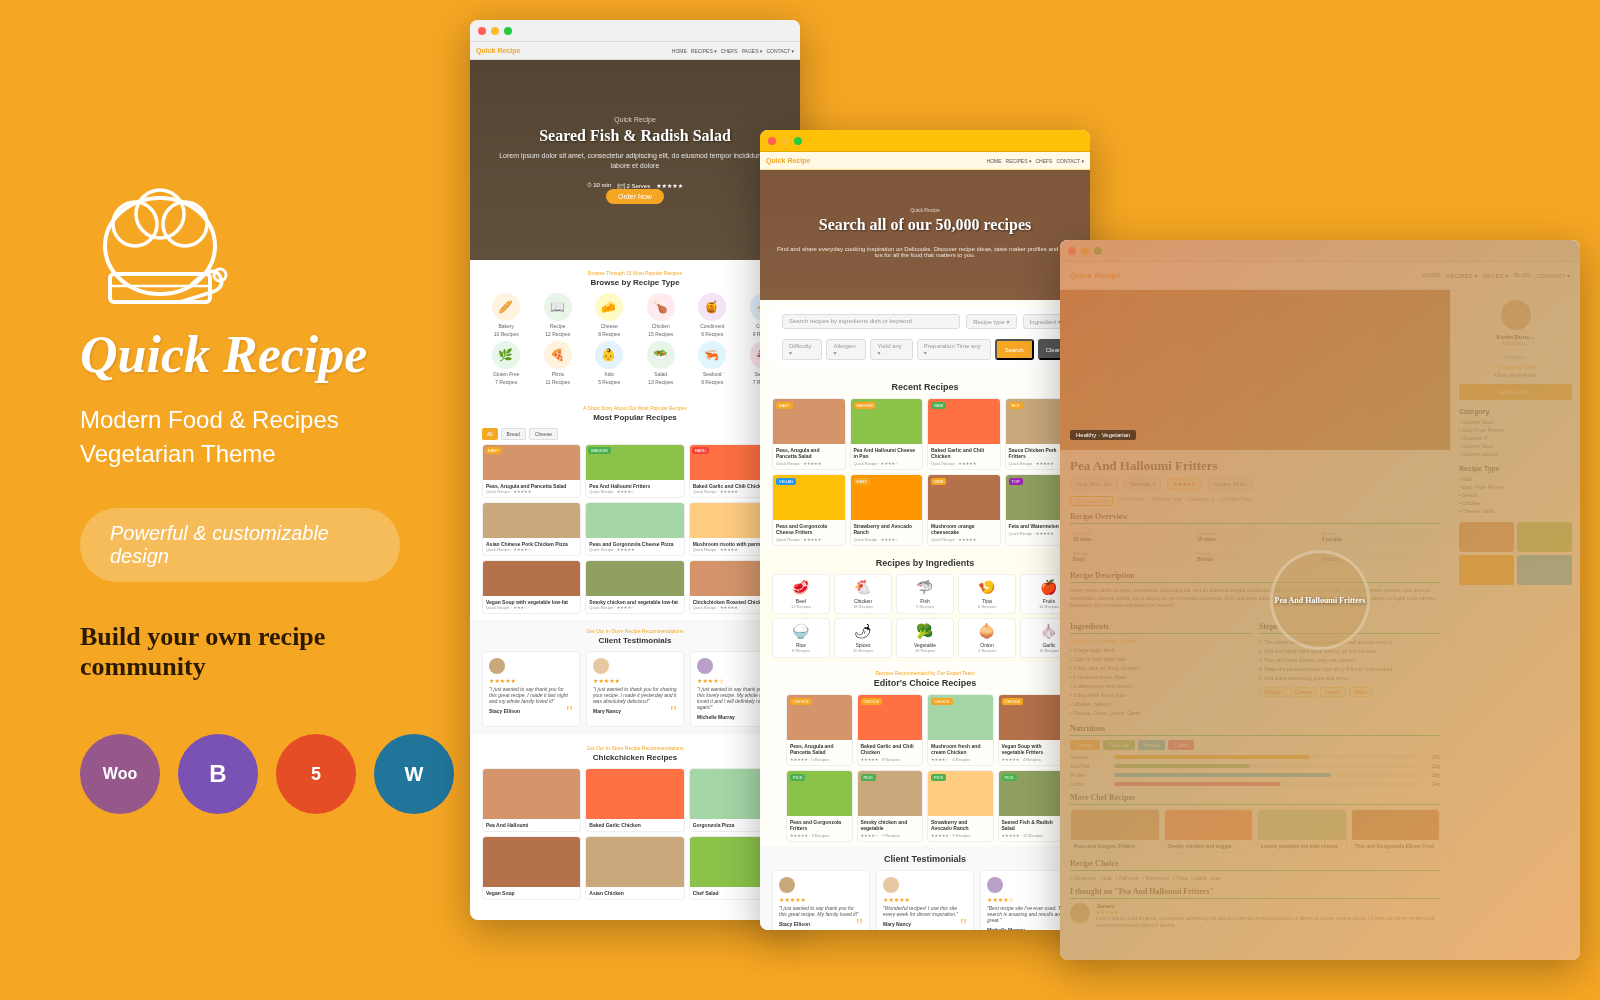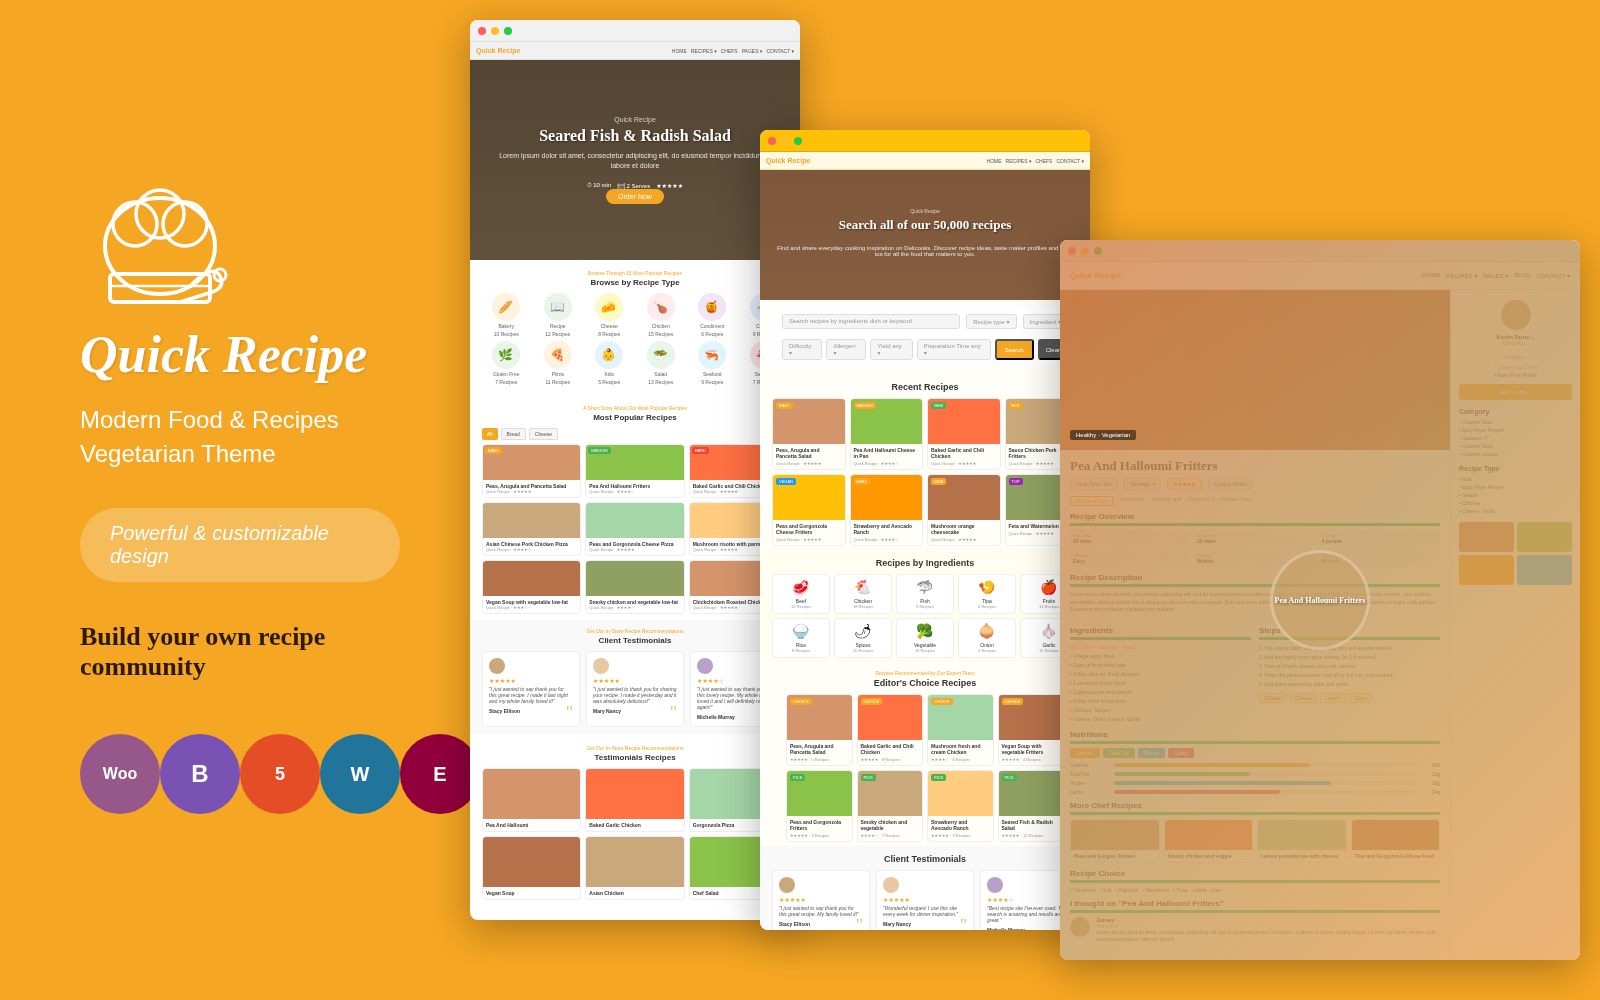--- a/index.html
+++ b/index.html
@@ -79,20 +79,21 @@
     .community-underline {
       height: 4px;
       background: #F5A623;
       border-radius: 2px;
       margin-bottom: 40px;
       width: 300px;
     }
 
     .tech-icons {
       display: flex;
+      gap: 18px;
       align-items: center;
     }
 
     .tech-circle {
       width: 80px;
       height: 80px;
       border-radius: 50%;
       display: flex;
       align-items: center;
       justify-content: center;
@@ -325,21 +326,21 @@
       display: flex;
       flex-direction: column;
       align-items: center;
       justify-content: center;
       color: white;
       text-align: center;
       padding: 15px;
     }
 
     .s2-hero-title {
-      font-size: 13px;
+      font-size: 16px;
       font-weight: 700;
       font-family: Georgia, serif;
       text-shadow: 1px 1px 2px rgba(0,0,0,0.5);
       margin-bottom: 12px;
     }
 
     .s2-hero-sub {
       font-size: 6px;
       color: rgba(255,255,255,0.85);
       font-family: Arial, sans-serif;
@@ -562,23 +563,23 @@
       padding: 2px 5px;
       font-size: 5px;
       color: #666;
       font-family: Arial, sans-serif;
     }
 
     .s3-section-hdr {
       font-size: 8px;
       font-weight: 700;
       color: #333;
-      font-family: Liberation Sans, sans-serif;
+      font-family: Liberation Serif, serif;
       margin: 6px 0 4px;
-      border-bottom: 3px solid #22c55e;
+      border-bottom: 1px solid #22c55e;
       padding-bottom: 2px;
     }
 
     .s3-overview-grid {
       display: grid;
       grid-template-columns: repeat(3, 1fr);
       gap: 3px;
     }
 
     .s3-ov-item {
@@ -1103,21 +1104,21 @@
           <div class="stars">★★★★☆</div>
           <div class="testimonial-text">"I just wanted to say thank you for this lovely recipe. My whole family loved it and I will definitely make it again!"</div>
           <div class="testimonial-author">Michelle Murray</div>
           <div class="quote-mark">"</div>
         </div>
       </div>
     </div>
 
     <div class="s1-section">
       <div style="font-size:5px;color:#F5A623;text-align:center;font-family:Arial,sans-serif;margin-bottom:2px;">Get Our In-Store Recipe Recommendations</div>
-      <div class="s1-section-title">Testimonials Recipes</div>
+      <div class="s1-section-title">Chickchicken Recipes</div>
       <div class="recommended-grid">
         <div class="recommended-card">
           <div class="recommended-img img-color-1"></div>
           <div class="recommended-body">
               <div class="recommended-name">Pea And Halloumi</div>
             </div>
         </div>
         <div class="recommended-card">
           <div class="recommended-img img-color-3"></div>
           <div class="recommended-body">

